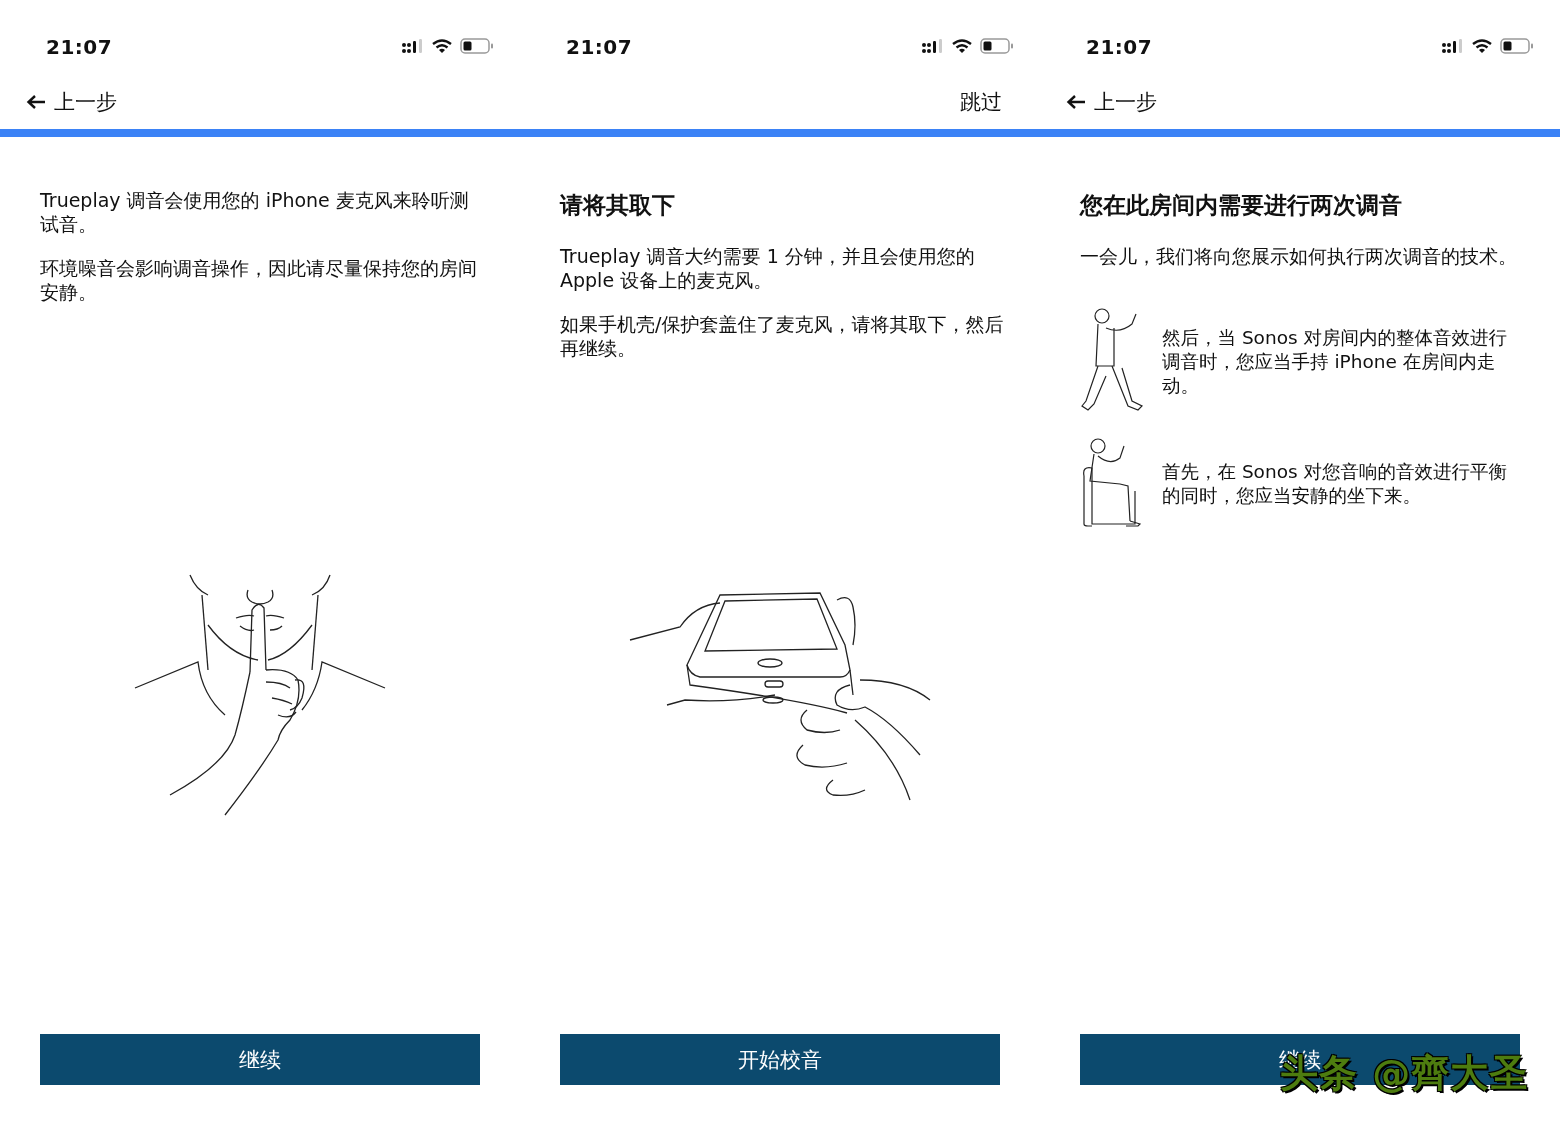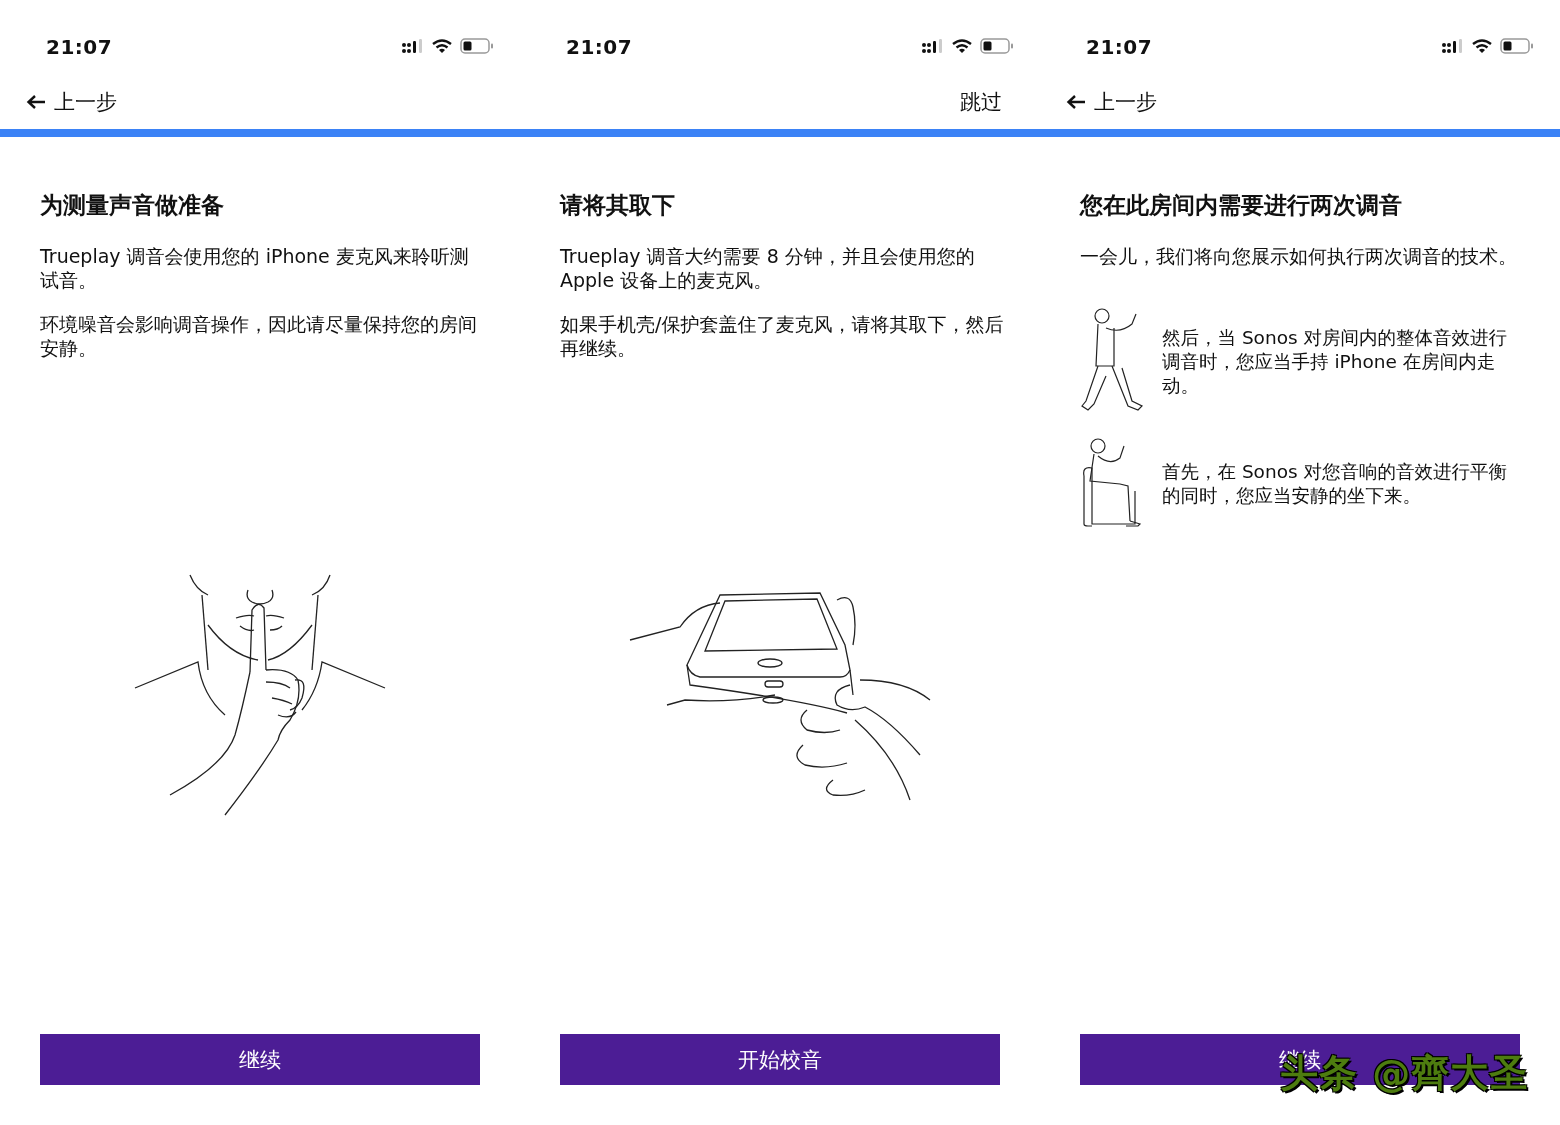--- a/index.html
+++ b/index.html
@@ -13,21 +13,21 @@
   .navbar { position:absolute; top:56px; left:0; width:520px; height:53px; border-bottom:8px solid #3b82f6; }
   .back { position:absolute; left:26px; top:12px; display:flex; align-items:center; gap:8px; font-size:21px; cursor:pointer; }
   .skip { position:absolute; right:38px; top:12px; font-size:21px; cursor:pointer; }
   .content { position:absolute; left:40px; top:168px; width:445px; }
   .title { font-size:23px; font-weight:bold; margin:0 0 22px 0; line-height:34px; }
   .para { font-size:19px; line-height:24px; margin:0 0 20px 0; }
   .step { display:flex; align-items:center; margin-bottom:18px; }
   .step svg { flex:0 0 auto; }
   .step .txt { font-size:18.5px; line-height:24px; margin-left:14px; }
   .illus { position:absolute; }
-  .cta { position:absolute; left:40px; top:1014px; width:440px; height:51px; background:#4c1d95; color:#fff;
+  .cta { position:absolute; left:40px; top:1014px; width:440px; height:51px; background:#0c4a6e; color:#fff;
          font-size:21px; display:flex; align-items:center; justify-content:center; cursor:pointer; border:none; }
   .home { position:absolute; left:167px; top:1107px; width:186px; height:7px; background:#111; border-radius:4px; }
   .watermark { position:absolute; left:1280px; top:1048px; font-size:38px; color:#4d7c0f; font-weight:bold;
                text-shadow: 2px 2px 0 #000, -1px -1px 0 #000, 1px -1px 0 #000, -1px 1px 0 #000; letter-spacing:1px; }
 </style>
 </head>
 <body>
 
 <div class="screen s1">
   <div class="statusbar">
@@ -55,21 +55,20 @@
   </div>
   <div class="navbar">
     <div class="back">
       <svg width="20" height="16" viewBox="0 0 20 16">
         <path d="M19 8 H3 M9 2 L2.5 8 L9 14" stroke="#111" stroke-width="2.4" fill="none"></path>
       </svg>
       <span>上一步</span>
     </div>
   </div>
   <div class="content">
-    <h1 class="title">为测量声音做准备</h1>
     <p class="para">Trueplay 调音会使用您的 iPhone 麦克风来聆听测试音。</p>
     <p class="para">环境噪音会影响调音操作，因此请尽量保持您的房间安静。</p>
   </div>
   <svg class="illus" style="left:130px;top:550px" width="260" height="250" viewBox="0 0 260 250" fill="none" stroke="#222" stroke-width="1.3">
     <path d="M60 5 Q66 20 78 25"></path>
       <path d="M200 5 Q195 20 182 25"></path>
     <path d="M118 20 Q115 28 122 32 Q130 36 138 32 Q145 28 142 20"></path>
     <path d="M106 48 Q118 44 124 46"></path>
       <path d="M136 46 Q142 44 154 48"></path>
     <path d="M110 56 Q118 62 124 60"></path>
@@ -114,21 +113,21 @@
         <rect x="3.5" y="3.5" width="8" height="9" rx="1.5" fill="#111"></rect>
         <rect x="31" y="5.5" width="2" height="5" rx="1" fill="#999"></rect>
       </svg>
     </div>
   </div>
   <div class="navbar">
     <span class="skip">跳过</span>
   </div>
   <div class="content">
     <h1 class="title">请将其取下</h1>
-    <p class="para">Trueplay 调音大约需要 8 分钟，并且会使用您的 Apple 设备上的麦克风。</p>
+    <p class="para">Trueplay 调音大约需要 1 分钟，并且会使用您的 Apple 设备上的麦克风。</p>
     <p class="para">如果手机壳/保护套盖住了麦克风，请将其取下，然后再继续。</p>
   </div>
   <svg class="illus" style="left:105px;top:565px" width="320" height="220" viewBox="0 0 320 220" fill="none" stroke="#222" stroke-width="1.3">
     <path d="M5 55 L55 42 Q70 20 95 18"></path>
     <path d="M95 10 L195 8 L220 60 L225 85 Q222 92 215 92 L75 92 Q65 90 62 80 Z"></path>
     <path d="M100 16 L192 14 L212 64 L80 66 Z"></path>
     <ellipse cx="145" cy="78" rx="12" ry="4"></ellipse>
     <path d="M62 80 L65 100 Q175 115 222 128"></path>
     <path d="M225 85 L228 110"></path>
     <rect x="140" y="96" width="18" height="6" rx="3"></rect>

